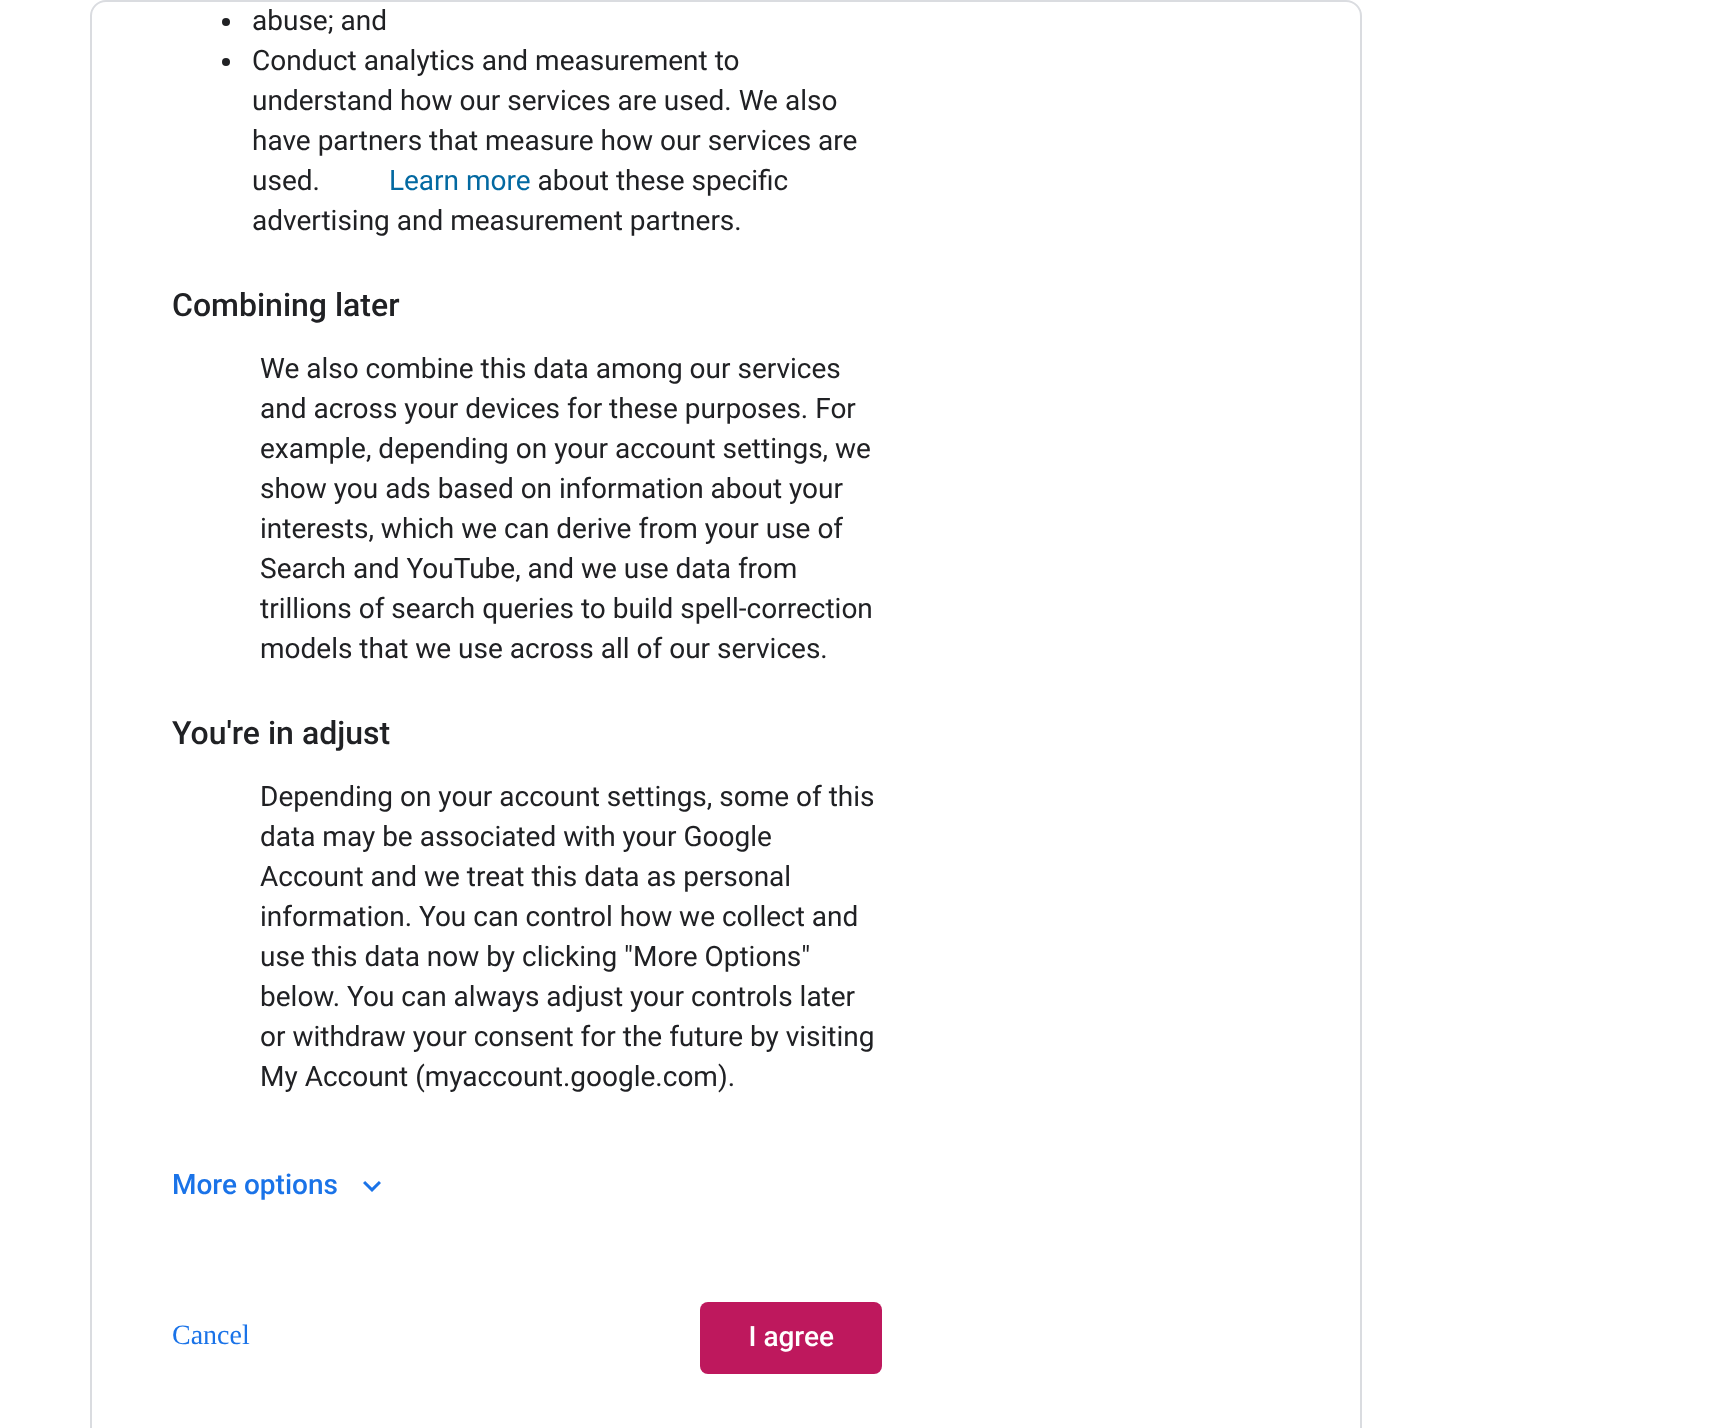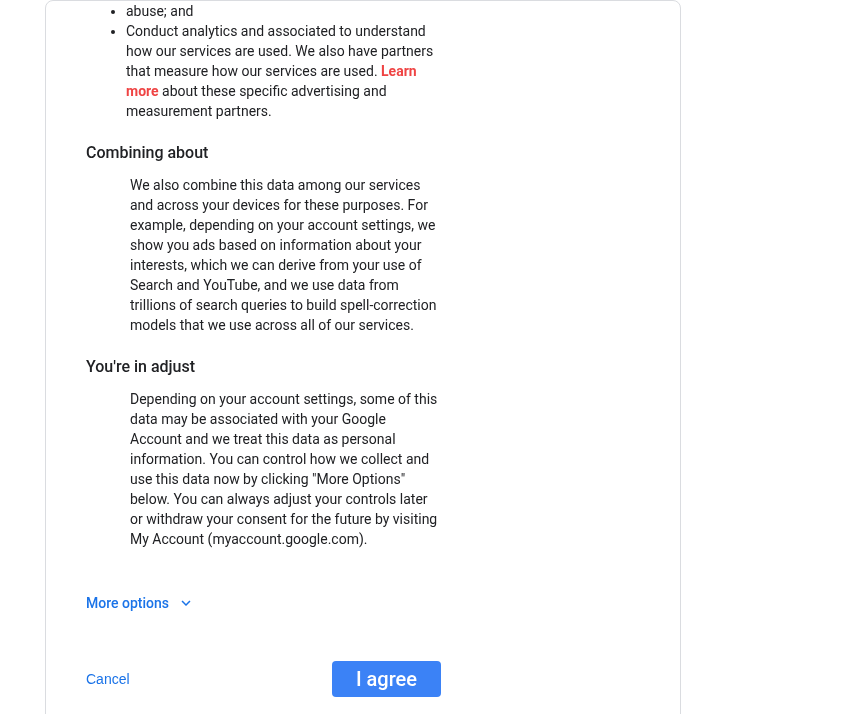--- a/index.html
+++ b/index.html
@@ -35,23 +35,24 @@
       margin-left: 40px;
     }
     ul.bullets li {
       font-size: 14px;
       line-height: 20px;
       color: #202124;
       margin-bottom: 0;
       padding: 0;
     }
     .link {
-      color: #ef4444;
+      color: #0369a1;
       text-decoration: none;
-      font-weight: 700;
+      font-weight: 400;
+      margin-left: 31px;
     }
     h3.section-heading {
       font-size: 16px;
       font-weight: 500;
       color: #202124;
       margin-top: 20px;
       margin-bottom: 10px;
       line-height: 24px;
       font-family: 'Google Sans', Roboto, Arial, sans-serif;
     }
@@ -60,21 +61,21 @@
       line-height: 20px;
       color: #202124;
       margin-left: 44px;
     }
     .more-options {
       display: inline-flex;
       align-items: center;
       color: #1a73e8;
       font-size: 14px;
       font-weight: 500;
-      margin-top: 44px;
+      margin-top: 34px;
       cursor: pointer;
       line-height: 20px;
       font-family: 'Google Sans', Roboto, Arial, sans-serif;
       text-align: right;
     }
     .more-options svg {
       margin-left: 8px;
       fill: #1a73e8;
     }
     .actions {
@@ -85,48 +86,48 @@
       width: 355px;
     }
     .btn-flat {
       color: #1a73e8;
       font-size: 14px;
       font-weight: 500;
       background: none;
       border: none;
       cursor: pointer;
       padding: 0;
-      font-family: Liberation Sans, sans-serif;
+      font-family: Liberation Serif, serif;
     }
     .btn-primary {
-      background: #3b82f6;
+      background: #be185d;
       color: #fff;
-      font-size: 20px;
+      font-size: 14px;
       font-weight: 500;
       border: none;
       border-radius: 4px;
       padding: 9px 24px;
       cursor: pointer;
       font-family: 'Google Sans', Roboto, Arial, sans-serif;
       line-height: 18px;
     }
   </style>
 </head>
 <body>
 
 <div class="card">
   <div class="content">
     <ul class="bullets">
       <li>abuse; and</li>
       <li>
-        <span>Conduct analytics and associated to understand how our services are used. We also have partners that measure how our services are used. </span><a href="#" class="link">Learn more</a><span> about these specific advertising and measurement partners.</span>
+        <span>Conduct analytics and measurement to understand how our services are used. We also have partners that measure how our services are used. </span><a href="#" class="link">Learn more</a><span> about these specific advertising and measurement partners.</span>
       </li>
     </ul>
 
-    <h3 class="section-heading">Combining about</h3>
+    <h3 class="section-heading">Combining later</h3>
     <p class="section-body">We also combine this data among our services and across your devices for these purposes. For example, depending on your account settings, we show you ads based on information about your interests, which we can derive from your use of Search and YouTube, and we use data from trillions of search queries to build spell-correction models that we use across all of our services.</p>
 
     <h3 class="section-heading">You're in adjust</h3>
     <p class="section-body">Depending on your account settings, some of this data may be associated with your Google Account and we treat this data as personal information. You can control how we collect and use this data now by clicking "More Options" below. You can always adjust your controls later or withdraw your consent for the future by visiting My Account (myaccount.google.com).</p>
 
     <div class="more-options">
       <span>More options</span>
       <svg width="18" height="18" viewBox="0 0 24 24">
           <path d="M7.41 8.59 12 13.17l4.59-4.58L18 10l-6 6-6-6 1.41-1.41z"></path>
         </svg>

